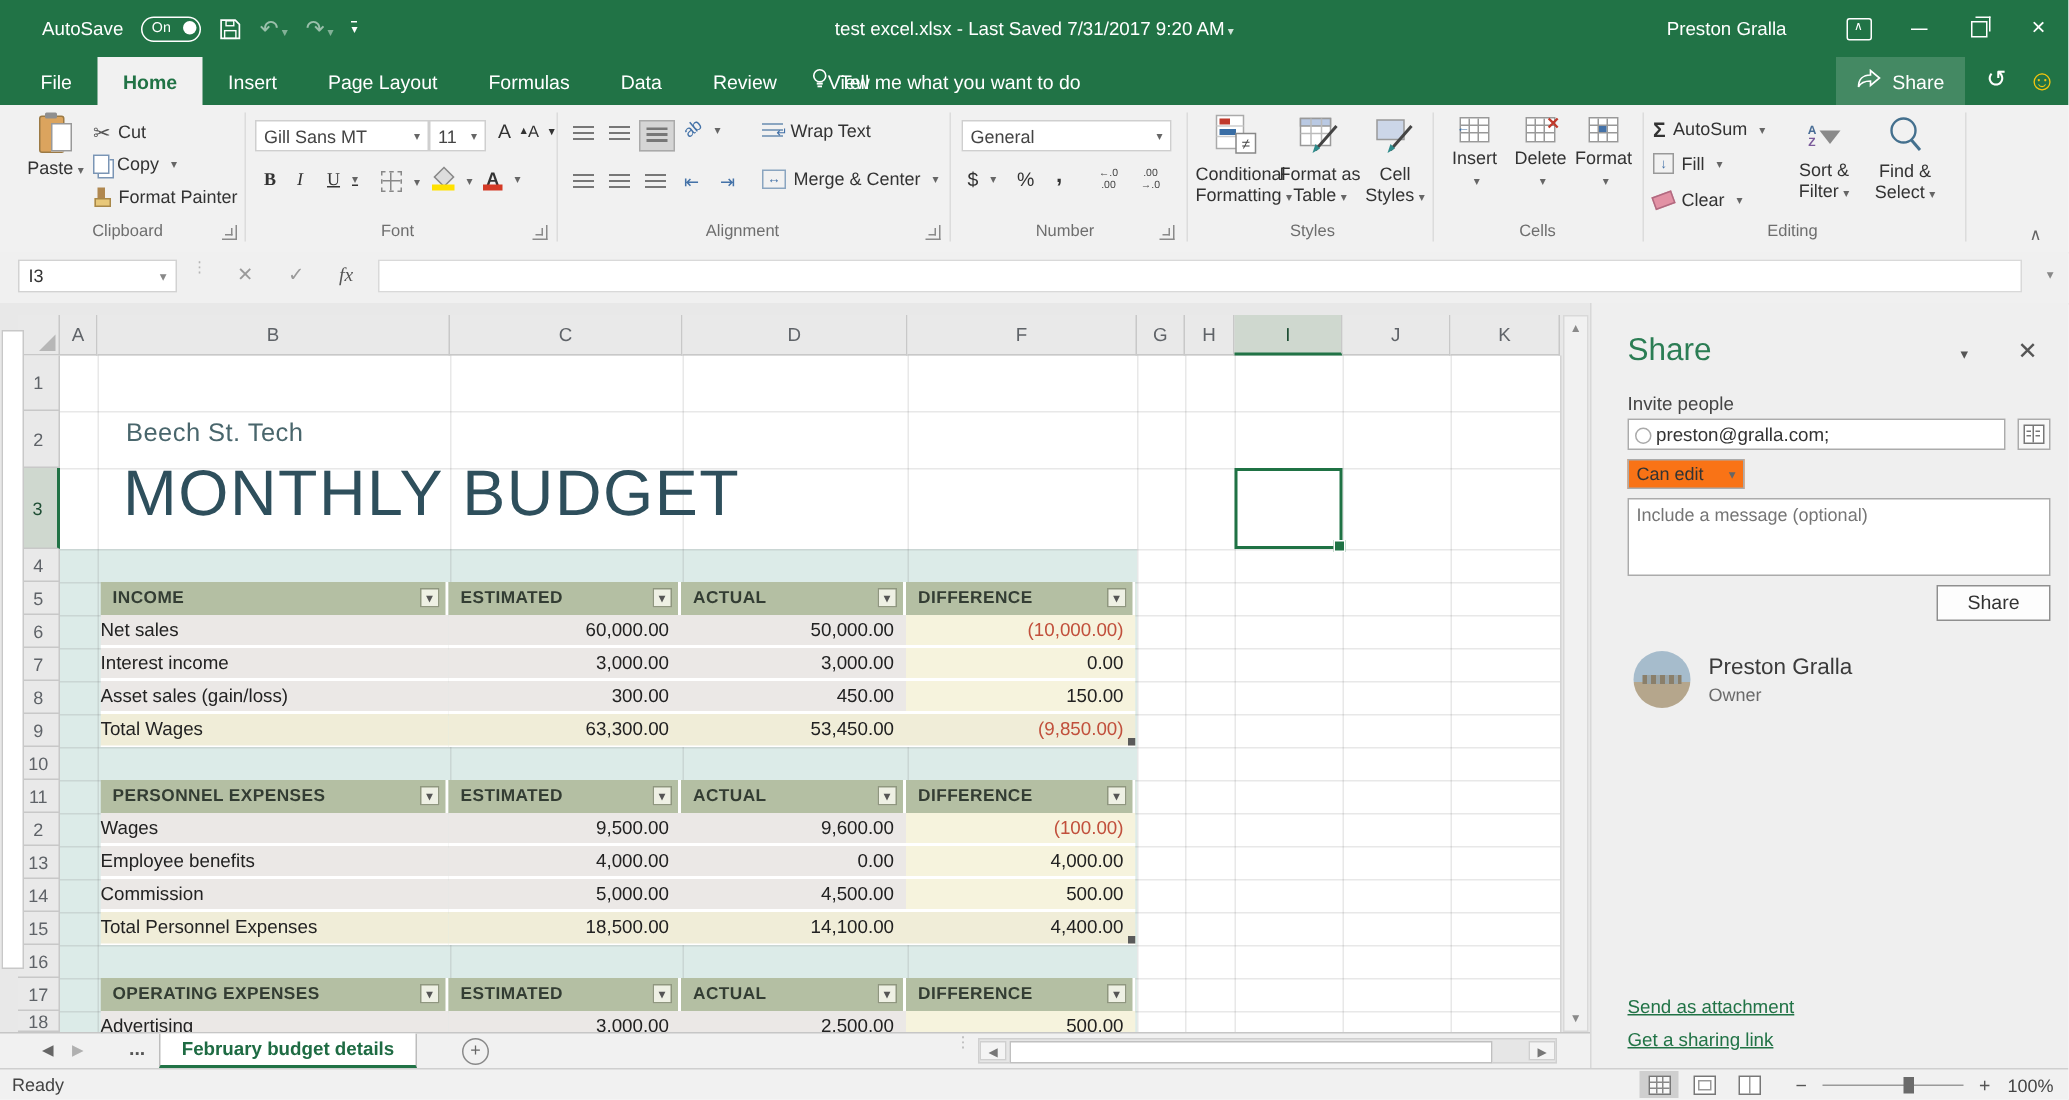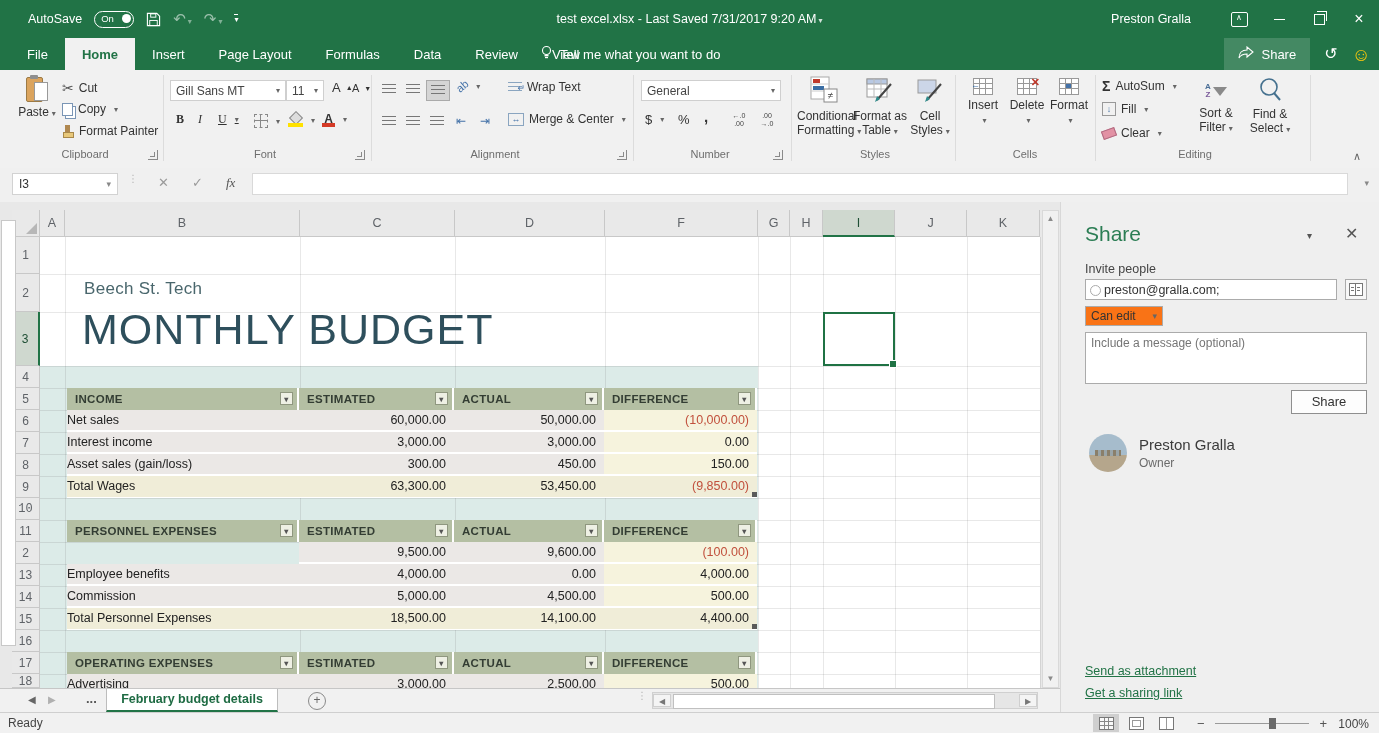--- a/index.html
+++ b/index.html
@@ -480,21 +480,21 @@
   <div id="row-headers">
       <div class="rowh" style="top: 35px; height: 37px; line-height: 37px;">1</div>
       <div class="rowh" style="top: 72px; height: 38px; line-height: 38px;">2</div>
       <div class="rowh sel" style="top: 110px; height: 54px; line-height: 54px;">3</div>
       <div class="rowh" style="top: 164px; height: 22px; line-height: 22px;">4</div>
       <div class="rowh" style="top: 186px; height: 22px; line-height: 22px;">5</div>
       <div class="rowh" style="top: 208px; height: 22px; line-height: 22px;">6</div>
       <div class="rowh" style="top: 230px; height: 22px; line-height: 22px;">7</div>
       <div class="rowh" style="top: 252px; height: 22px; line-height: 22px;">8</div>
       <div class="rowh" style="top: 274px; height: 22px; line-height: 22px;">9</div>
-      <div class="rowh" style="top: 296px; height: 22px; line-height: 22px; font-family: Liberation Mono, monospace;">10</div>
+      <div class="rowh" style="top: 296px; height: 22px; line-height: 22px;">10</div>
       <div class="rowh" style="top: 318px; height: 22px; line-height: 22px;">11</div>
       <div class="rowh" style="top: 340px; height: 22px; line-height: 22px;">2</div>
       <div class="rowh" style="top: 362px; height: 22px; line-height: 22px;">13</div>
       <div class="rowh" style="top: 384px; height: 22px; line-height: 22px;">14</div>
       <div class="rowh" style="top: 406px; height: 22px; line-height: 22px;">15</div>
       <div class="rowh" style="top: 428px; height: 22px; line-height: 22px;">16</div>
       <div class="rowh" style="top: 450px; height: 22px; line-height: 22px;">17</div>
       <div class="rowh" style="top: 472px; height: 14px; line-height: 14px;">18</div>
     </div>
   <div id="cyanband"></div>
@@ -551,20 +551,21 @@
         <div class="td c1 tot" style="left: 232px; width: 155px; top: 88px;">63,300.00</div>
         <div class="td c2 tot" style="left: 387px; width: 150px; top: 88px;">53,450.00</div>
         <div class="td c3 diff tot neg" style="left: 537px; width: 153px; top: 88px;">(9,850.00)</div>
         <div class="thandle"></div>
       </div>
       <div class="twrap" style="left: 67px; top: 318px; width: 690px; height: 110px;">
         <div class="th" style="left: 0px; width: 232px;"><span>PERSONNEL EXPENSES</span><div class="filt"></div></div>
         <div class="th" style="left: 232px; width: 155px;"><span>ESTIMATED</span><div class="filt"></div></div>
         <div class="th" style="left: 387px; width: 150px;"><span>ACTUAL</span><div class="filt"></div></div>
         <div class="th" style="left: 537px; width: 153px;"><span>DIFFERENCE</span><div class="filt"></div></div>
+        <div class="td c0" style="left: 0px; width: 232px; top: 22px;">Wages</div>
         <div class="td c1" style="left: 232px; width: 155px; top: 22px;">9,500.00</div>
         <div class="td c2" style="left: 387px; width: 150px; top: 22px;">9,600.00</div>
         <div class="td c3 diff neg" style="left: 537px; width: 153px; top: 22px; text-align: right;">(100.00)</div>
         <div class="td c0" style="left: 0px; width: 232px; top: 44px;">Employee benefits</div>
         <div class="td c1" style="left: 232px; width: 155px; top: 44px;">4,000.00</div>
         <div class="td c2" style="left: 387px; width: 150px; top: 44px;">0.00</div>
         <div class="td c3 diff" style="left: 537px; width: 153px; top: 44px;">4,000.00</div>
         <div class="td c0" style="left: 0px; width: 232px; top: 66px;">Commission</div>
         <div class="td c1" style="left: 232px; width: 155px; top: 66px;">5,000.00</div>
         <div class="td c2" style="left: 387px; width: 150px; top: 66px;">4,500.00</div>

